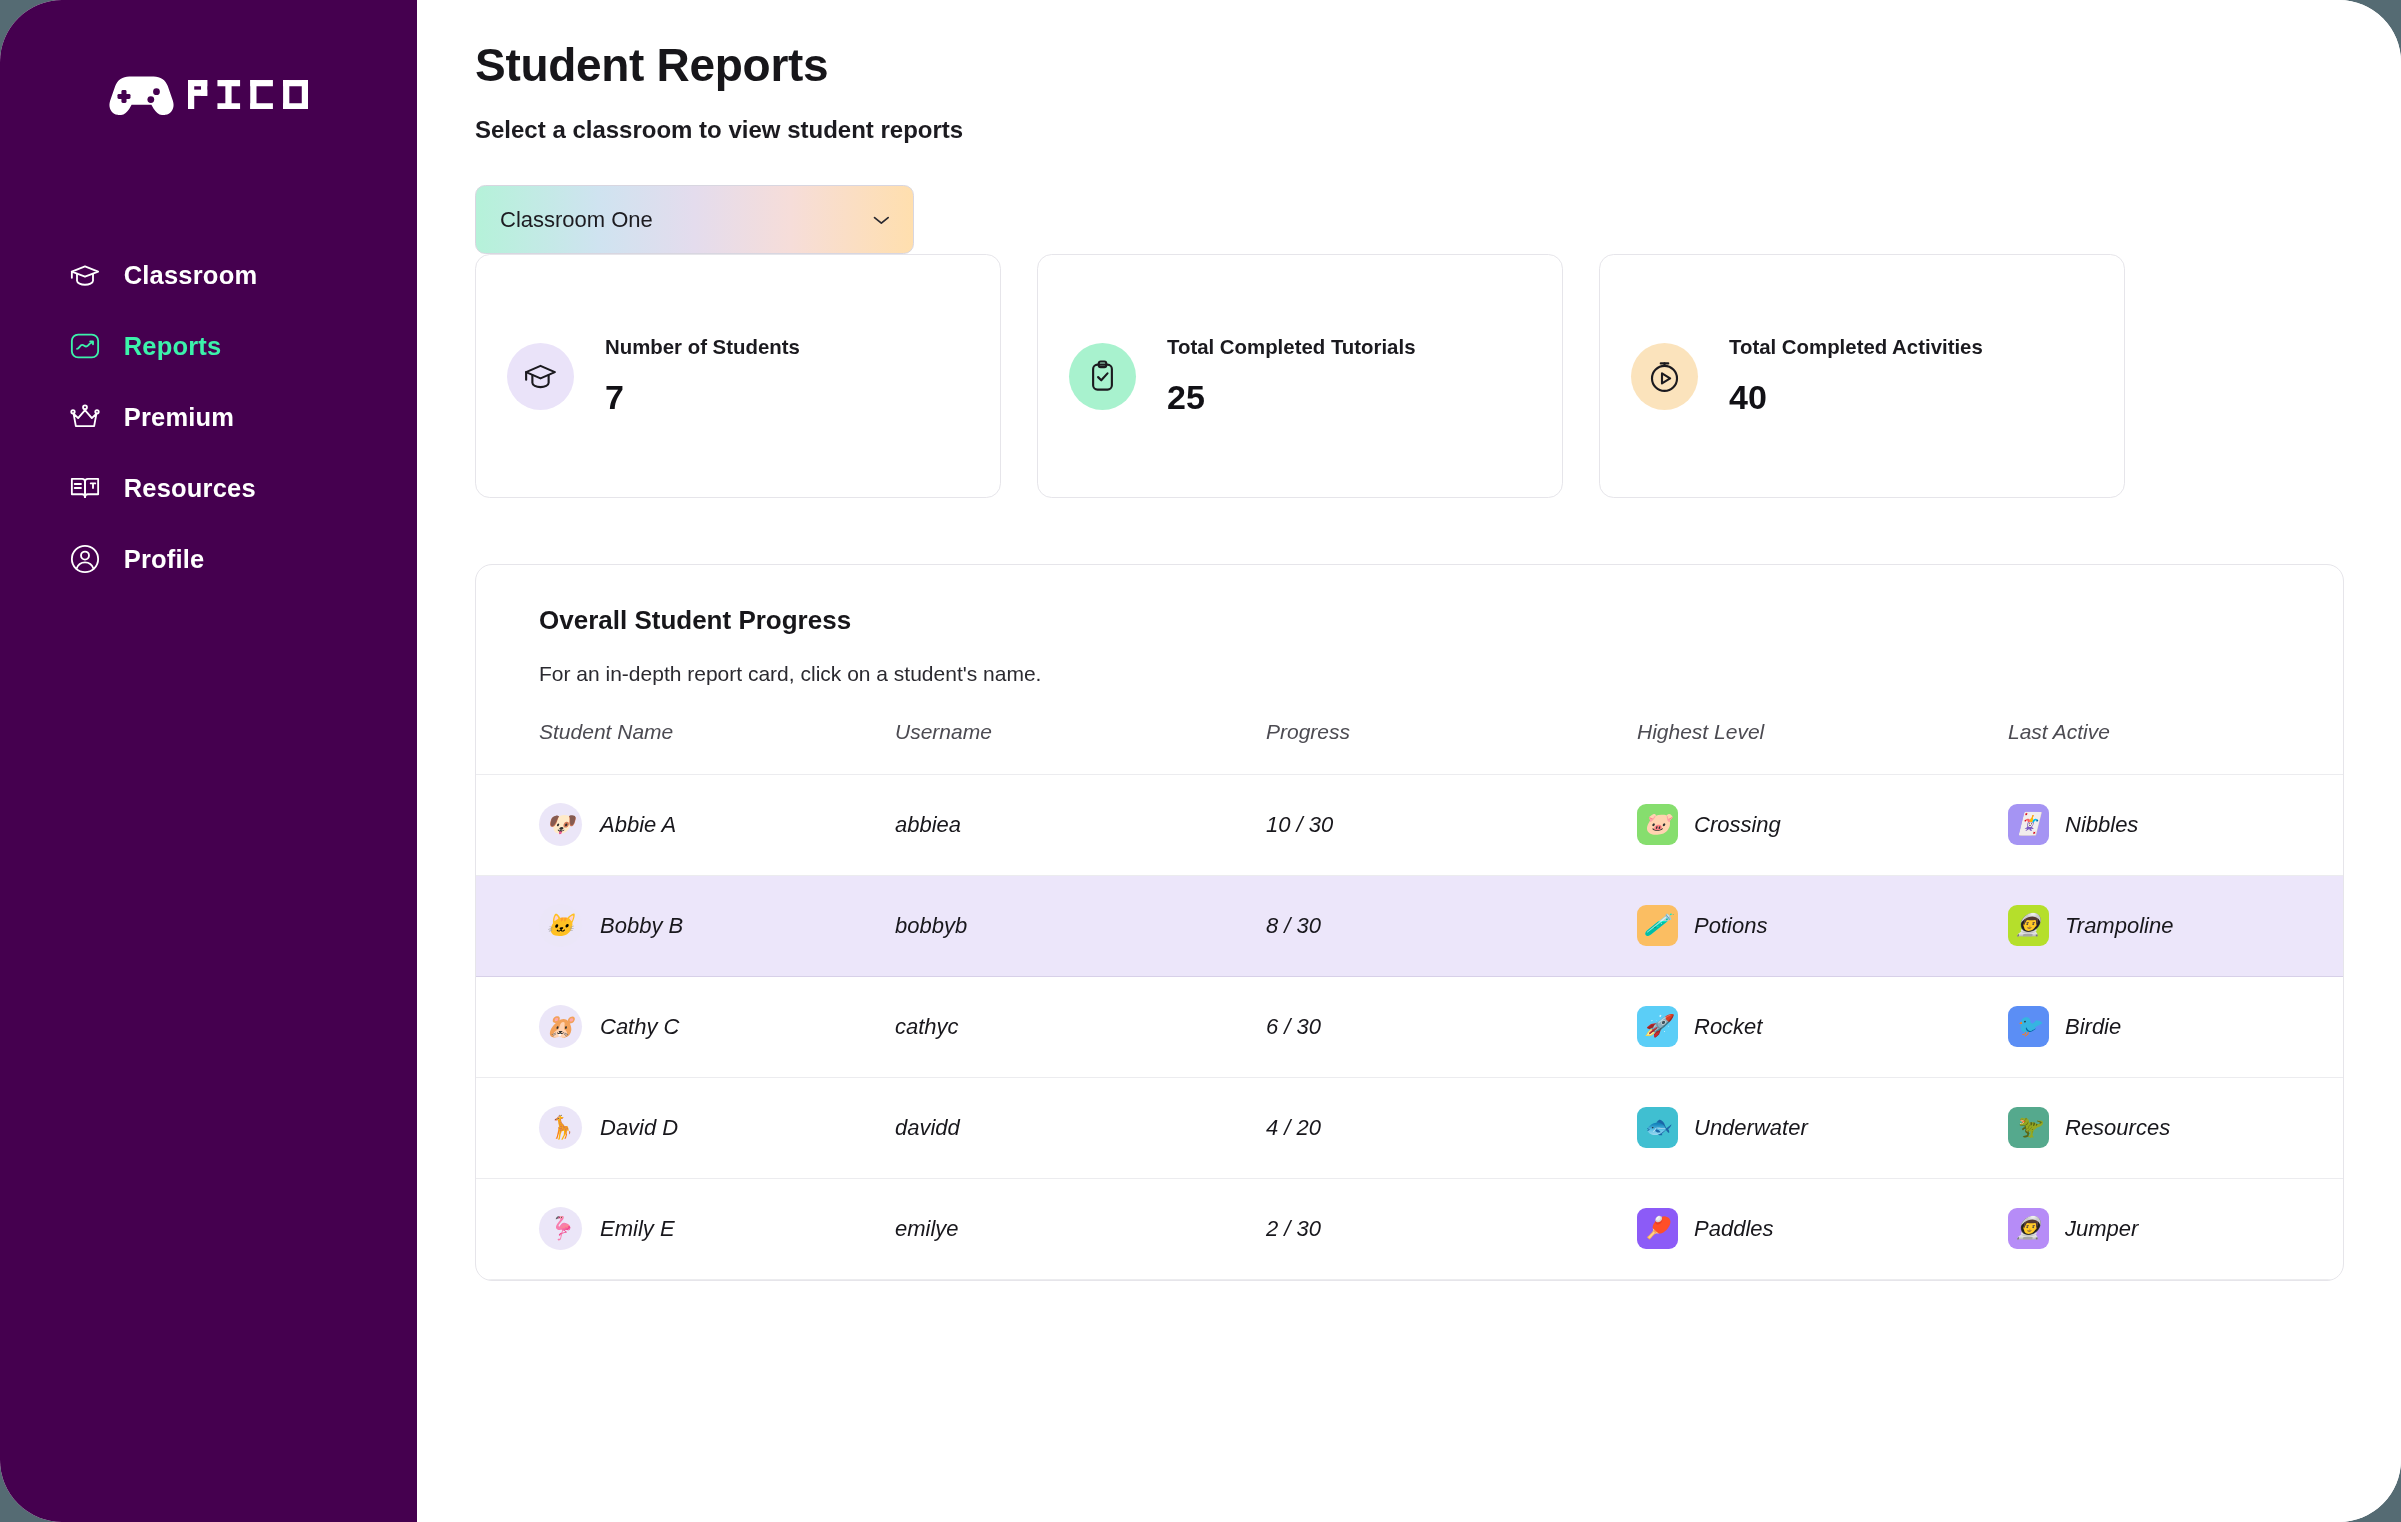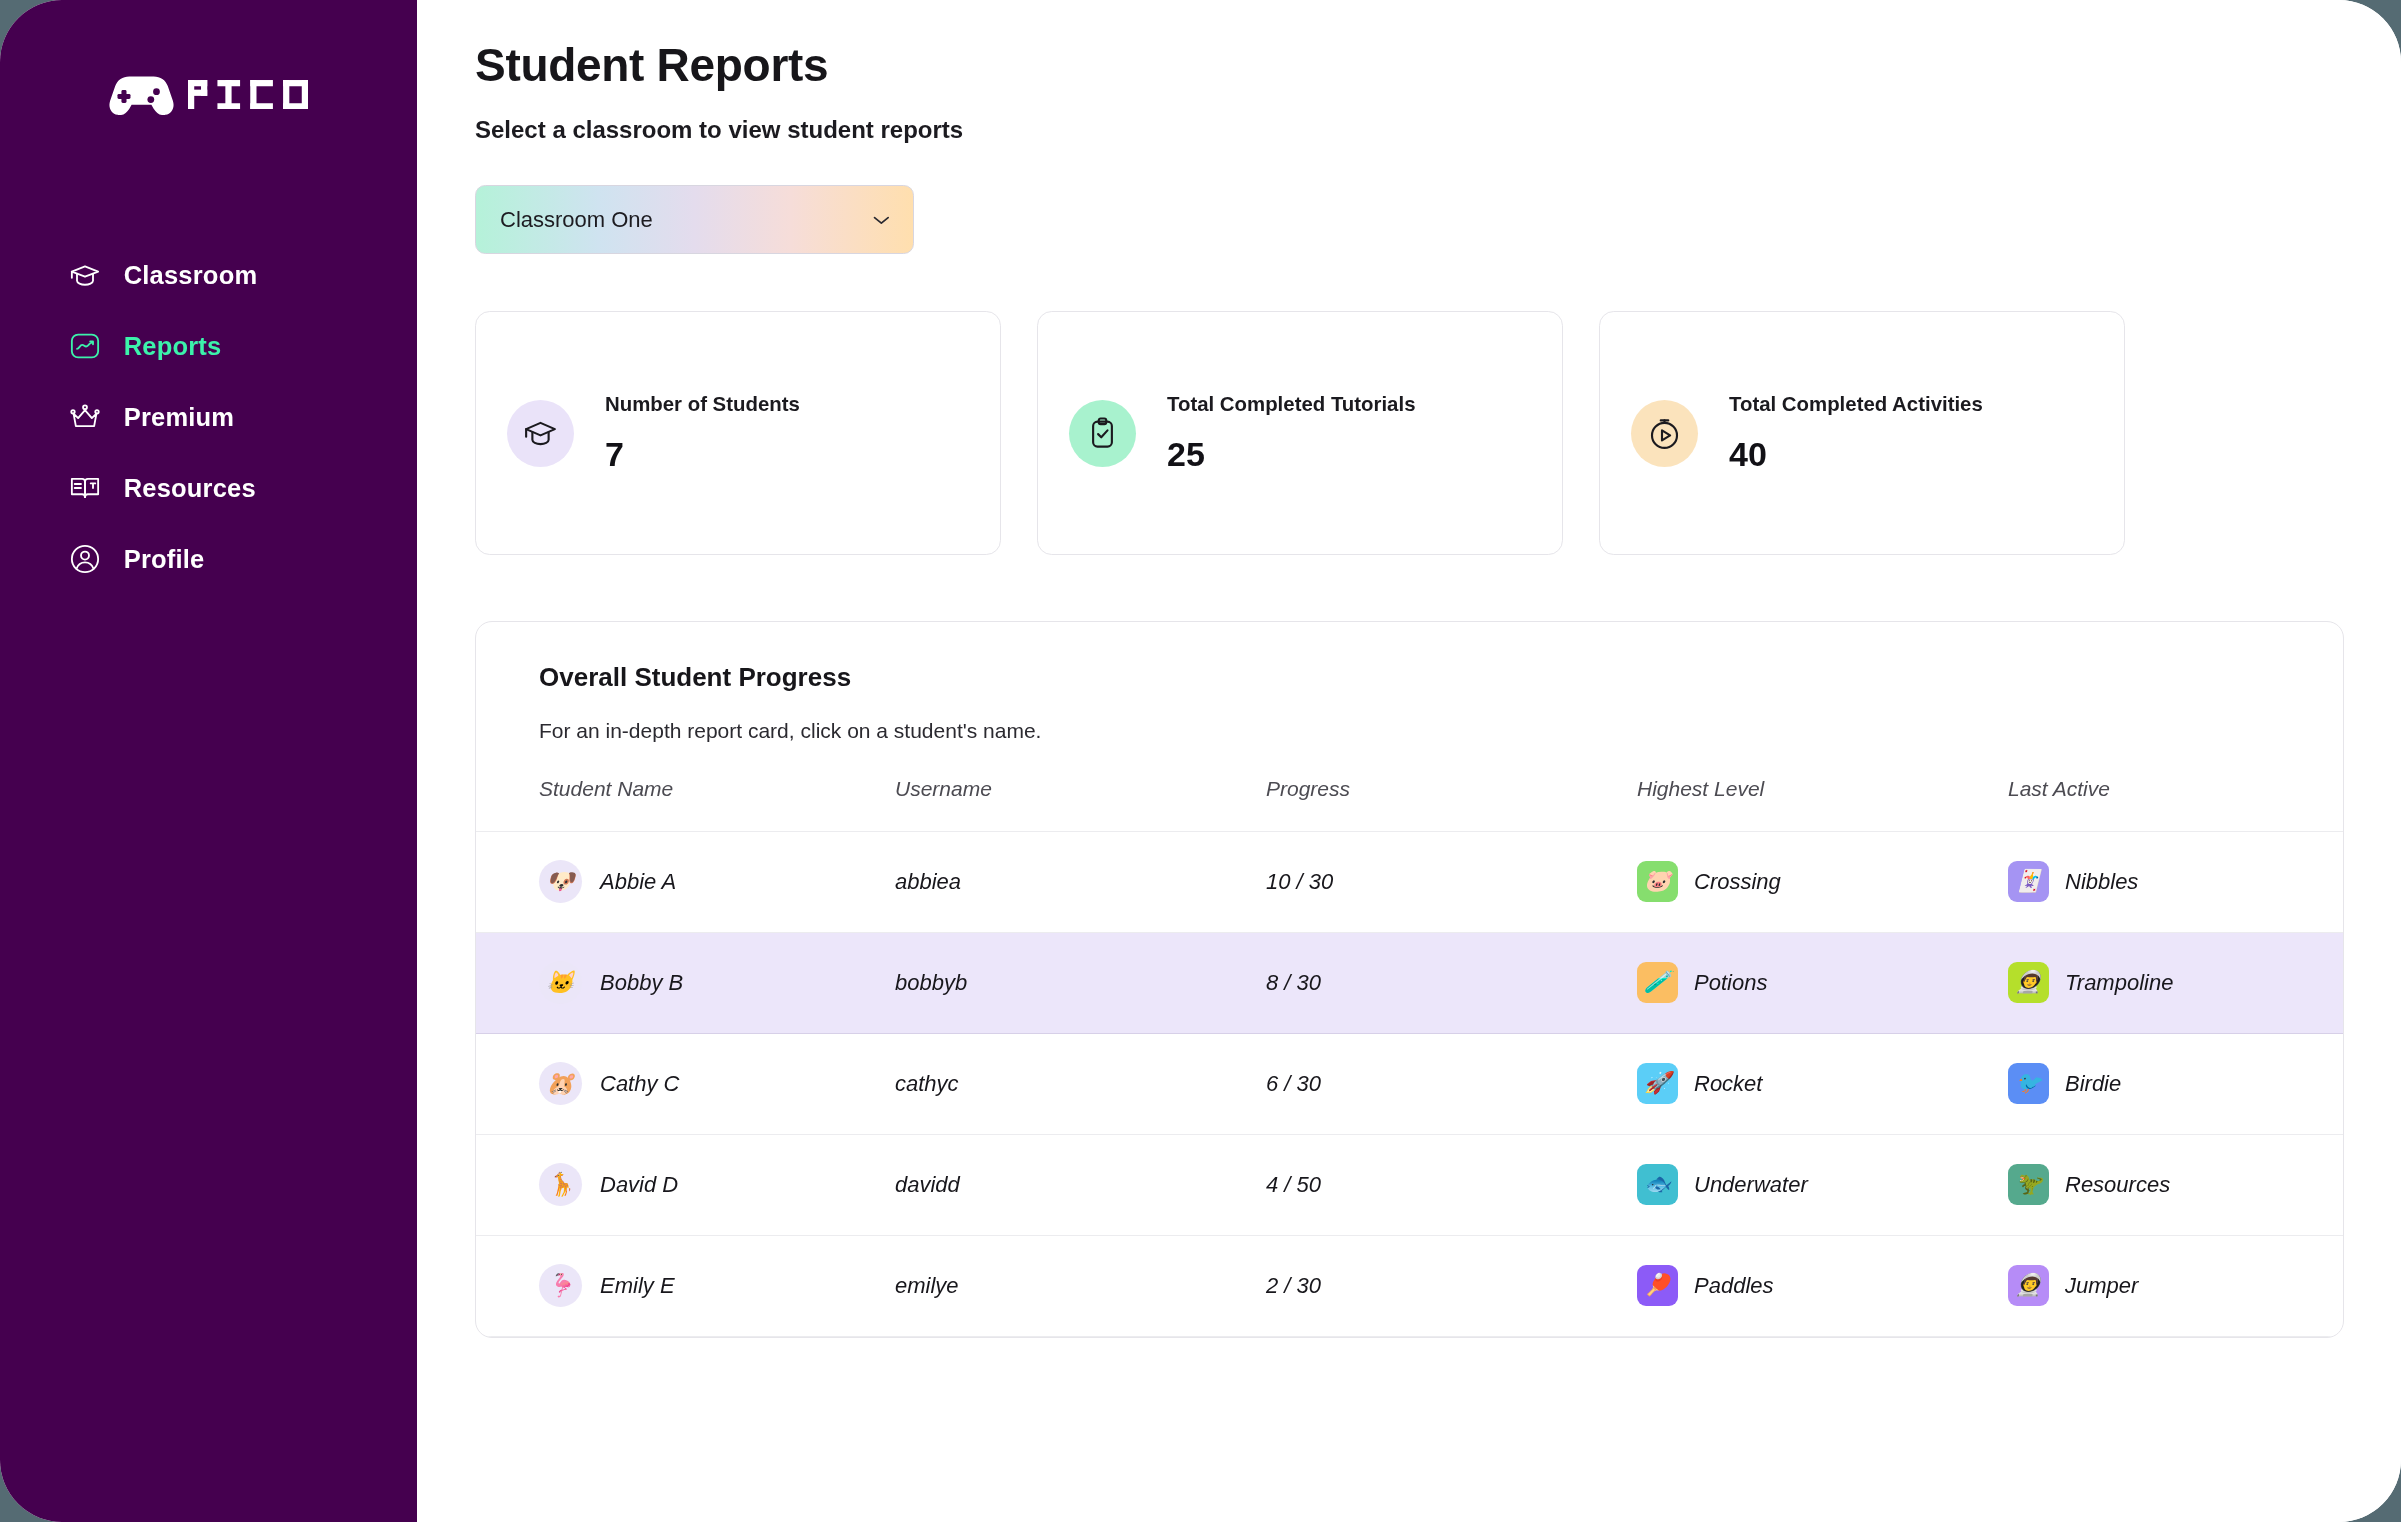--- a/index.html
+++ b/index.html
@@ -71,21 +71,21 @@
     border: 1.1px solid #d8d6e0;
     background: linear-gradient(90deg,#b5f2d9 0%, #cfe3f0 28%, #e4dced 50%, #f6ddd9 72%, #ffdfae 100%);
     display: flex; align-items: center; justify-content: space-between;
     padding: 0 20.4px 0 24px;
     cursor: pointer;
   }
   .dropdown-value { font-size: 22px; color: #1d1c21; font-weight: 400; }
   .chev { width: 22.7px; height: 13.6px; display: block; }
 
   
-  .stats { margin-top: 57px; display: flex; gap: 36px; align-items: center; }
+  .stats { display: flex; gap: 36px; align-items: center; }
   .stat-card {
     width: 526px; height: 244px;
     border: 1.1px solid #e6e5ea;
     border-radius: 14.7px;
     background: #fff;
     display: flex; align-items: center;
     padding-left: 31px;
     gap: 31px;
   }
   .stat-circle {
@@ -393,21 +393,21 @@
               </td>
             </tr>
             <tr>
               <td>
                 <span class="name-cell">
                   <span class="avatar">🦒</span>
                   <span class="name-text">David D</span>
                 </span>
               </td>
               <td>davidd</td>
-              <td>4 / 50</td>
+              <td>4 / 20</td>
               <td>
                 <span class="badge-cell">
                   <span class="badge" style="background:#40BFD1">🐟</span>
                   <span>Underwater</span>
                 </span>
               </td>
               <td>
                 <span class="badge-cell">
                   <span class="badge" style="background:#55A98D">🦖</span>
                   <span>Resources</span>

